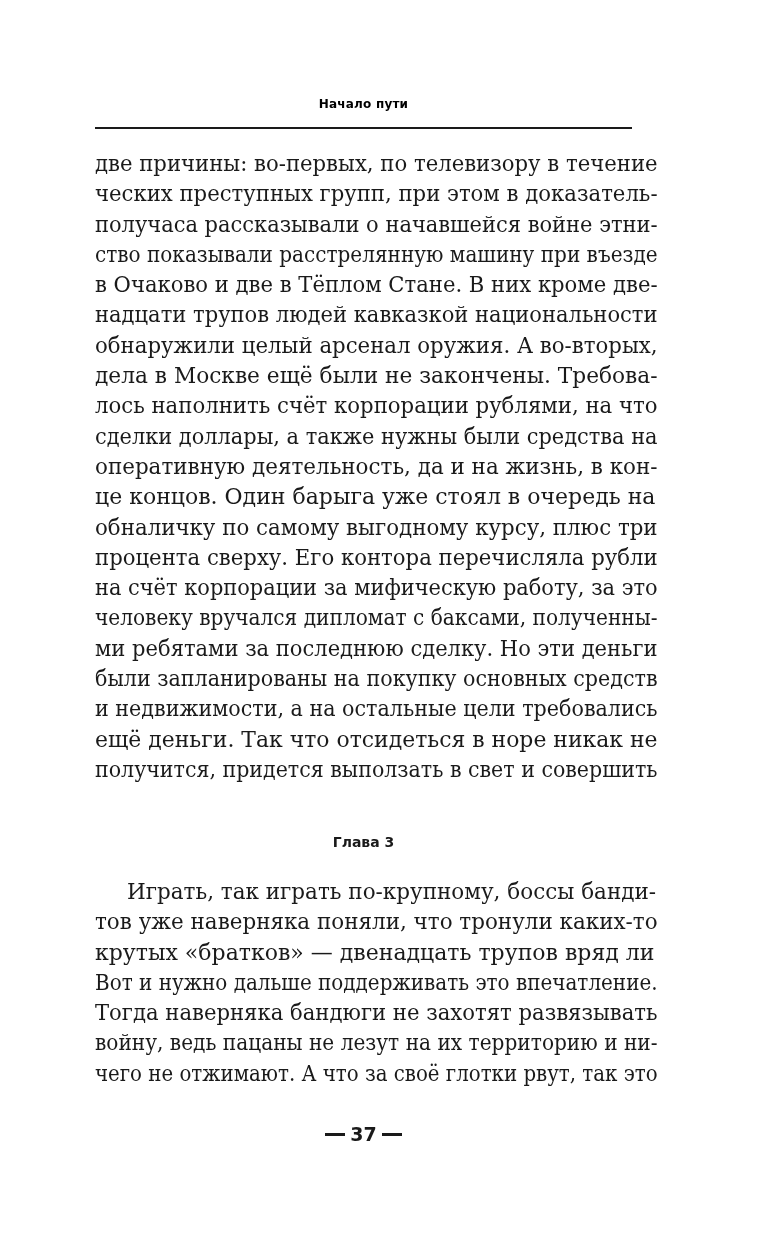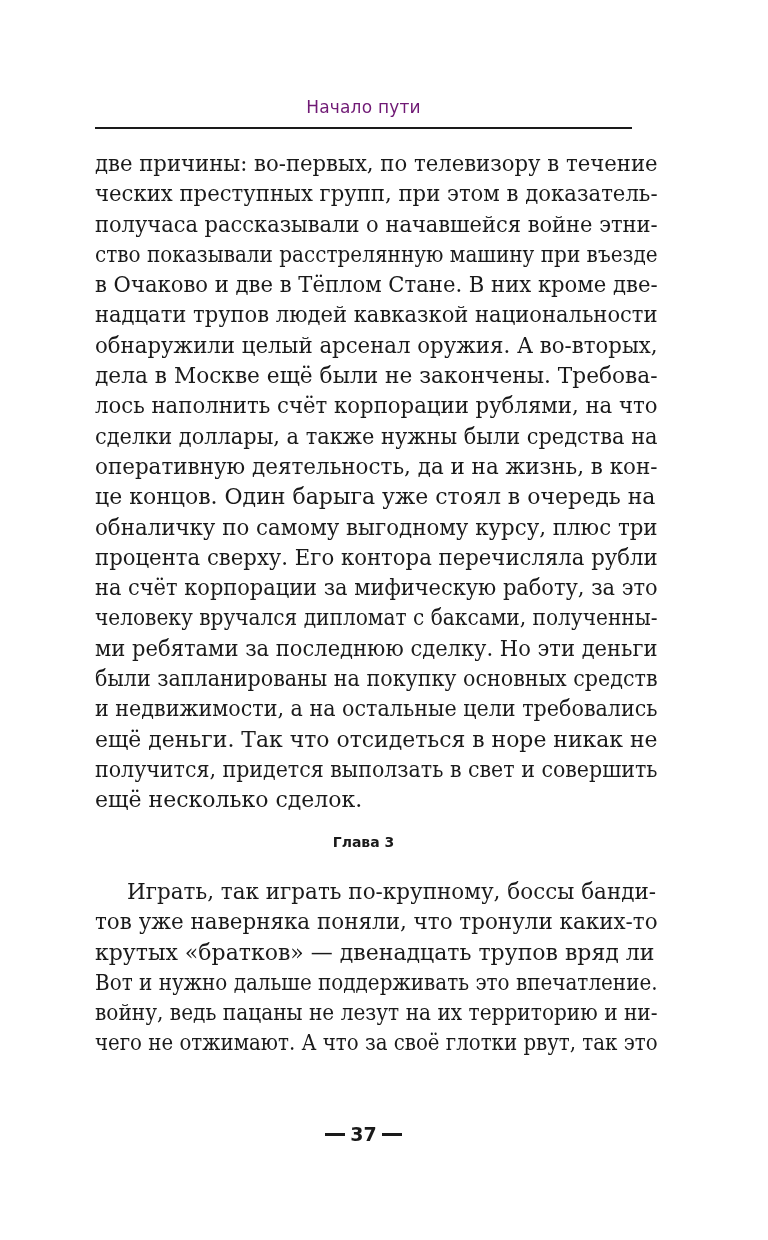--- a/index.html
+++ b/index.html
@@ -21,24 +21,24 @@
       width: 537px;
       height: 1240px;
     }
     .running-head {
       position: absolute;
       top: 97px;
       left: 0;
       width: 537px;
       text-align: center;
       font-family: "DejaVu Sans", sans-serif;
-      font-size: 17px;
-      font-weight: normal;
+      font-size: 12px;
+      font-weight: bold;
       letter-spacing: 0.2px;
-      color: #701a75;
+      color: #000000;
     }
     .head-rule {
       position: absolute;
       top: 127px;
       left: 0;
       width: 537px;
       height: 2px;
       background: #1a1a1a;
     }
     .body-block {
@@ -124,30 +124,30 @@
       <span class="line"><span style="white-space: nowrap; word-spacing: 0px;">це концов. Один барыга уже стоял в очередь на</span></span>
       <span class="line"><span style="white-space: nowrap; display: inline-block; transform-origin: left center; transform: scaleX(0.969752);">обналичку по самому выгодному курсу, плюс три</span></span>
       <span class="line"><span style="white-space: nowrap; display: inline-block; transform-origin: left center; transform: scaleX(0.96412);">процента сверху. Его контора перечисляла рубли</span></span>
       <span class="line"><span style="white-space: nowrap; display: inline-block; transform-origin: left center; transform: scaleX(0.950916);">на счёт корпорации за мифическую работу, за это</span></span>
       <span class="line"><span style="white-space: nowrap; display: inline-block; transform-origin: left center; transform: scaleX(0.914894);">человеку вручался дипломат с баксами, полученны-</span></span>
       <span class="line"><span style="white-space: nowrap; display: inline-block; transform-origin: left center; transform: scaleX(0.956074);">ми ребятами за последнюю сделку. Но эти деньги</span></span>
       <span class="line"><span style="white-space: nowrap; display: inline-block; transform-origin: left center; transform: scaleX(0.938247);">были запланированы на покупку основных средств</span></span>
       <span class="line"><span style="white-space: nowrap; display: inline-block; transform-origin: left center; transform: scaleX(0.938837);">и недвижимости, а на остальные цели требовались</span></span>
       <span class="line"><span style="white-space: nowrap; display: inline-block; transform-origin: left center; transform: scaleX(0.996289);">ещё деньги. Так что отсидеться в норе никак не</span></span>
       <span class="line"><span style="white-space: nowrap; display: inline-block; transform-origin: left center; transform: scaleX(0.934472);">получится, придется выползать в свет и совершить</span></span>
-      <span class="line last"><span style="white-space: nowrap;">ещё несколько сделок.</span></span>
     </div>
 
   <div class="chapter-heading">Глава 3</div>
 
   <div class="body-block block-2" id="p2">
       <span class="line indent"><span style="white-space: nowrap; display: inline-block; transform-origin: left center; transform: scaleX(0.97673);">Играть, так играть по-крупному, боссы банди-</span></span>
       <span class="line"><span style="white-space: nowrap; display: inline-block; transform-origin: left center; transform: scaleX(0.975034);">тов уже наверняка поняли, что тронули каких-то</span></span>
       <span class="line"><span style="white-space: nowrap; word-spacing: 0px; margin-top: 12px;">крутых «братков» — двенадцать трупов вряд ли</span></span>
       <span class="line"><span style="white-space: nowrap; display: inline-block; transform-origin: left center; transform: scaleX(0.906377);">Вот и нужно дальше поддерживать это впечатление.</span></span>
+      <span class="line"><span style="white-space: nowrap; display: inline-block; transform-origin: left center; transform: scaleX(0.961719);">Тогда наверняка бандюги не захотят развязывать</span></span>
       <span class="line"><span style="white-space: nowrap; display: inline-block; transform-origin: left center; transform: scaleX(0.914188);">войну, ведь пацаны не лезут на их территорию и ни-</span></span>
       <span class="line last"><span style="white-space: nowrap; display: inline-block; transform-origin: left center; transform: scaleX(0.898369);">чего не отжимают. А что за своё глотки рвут, так это</span></span>
     </div>
 
   <div class="folio">
     <span class="dash"></span><span>37</span><span class="dash"></span>
   </div>
 </div>
 
 </body></html>

